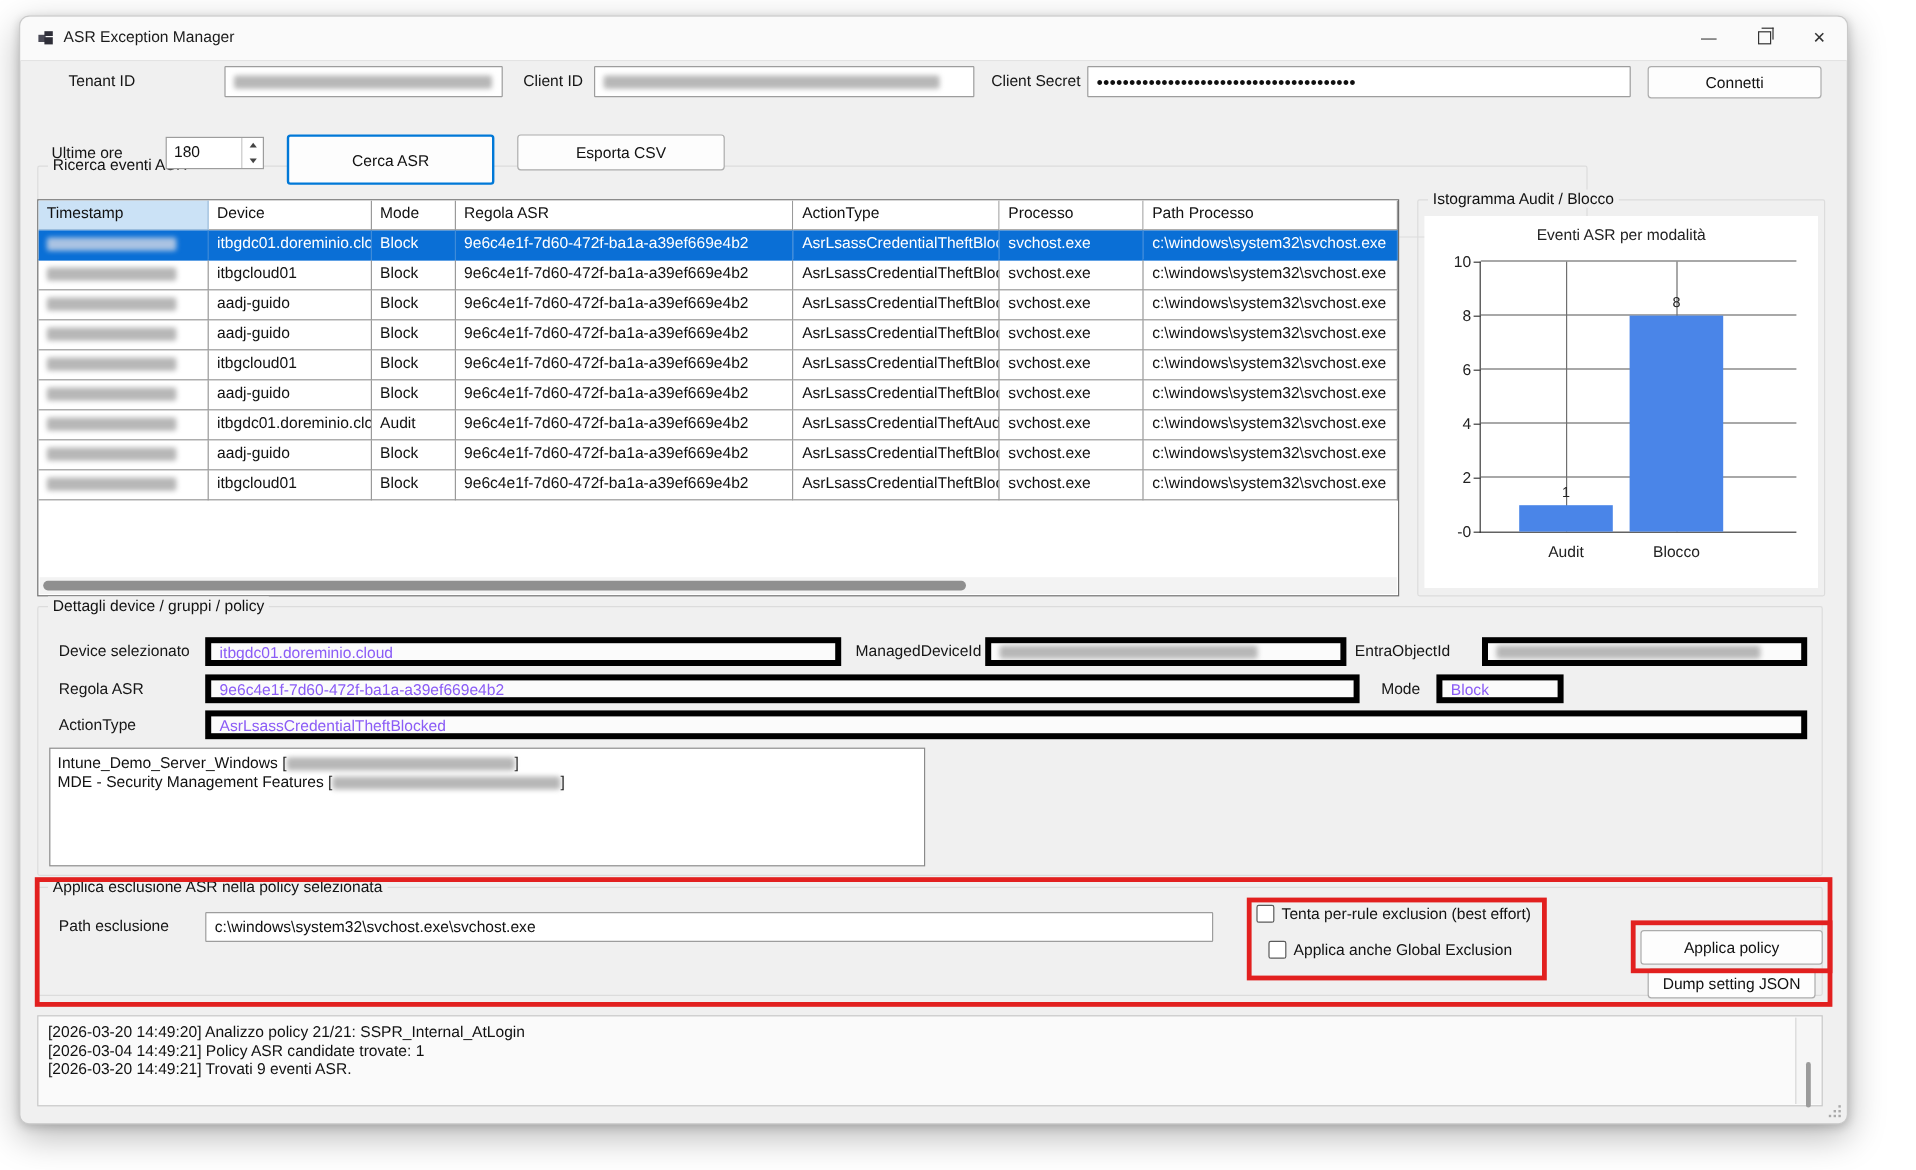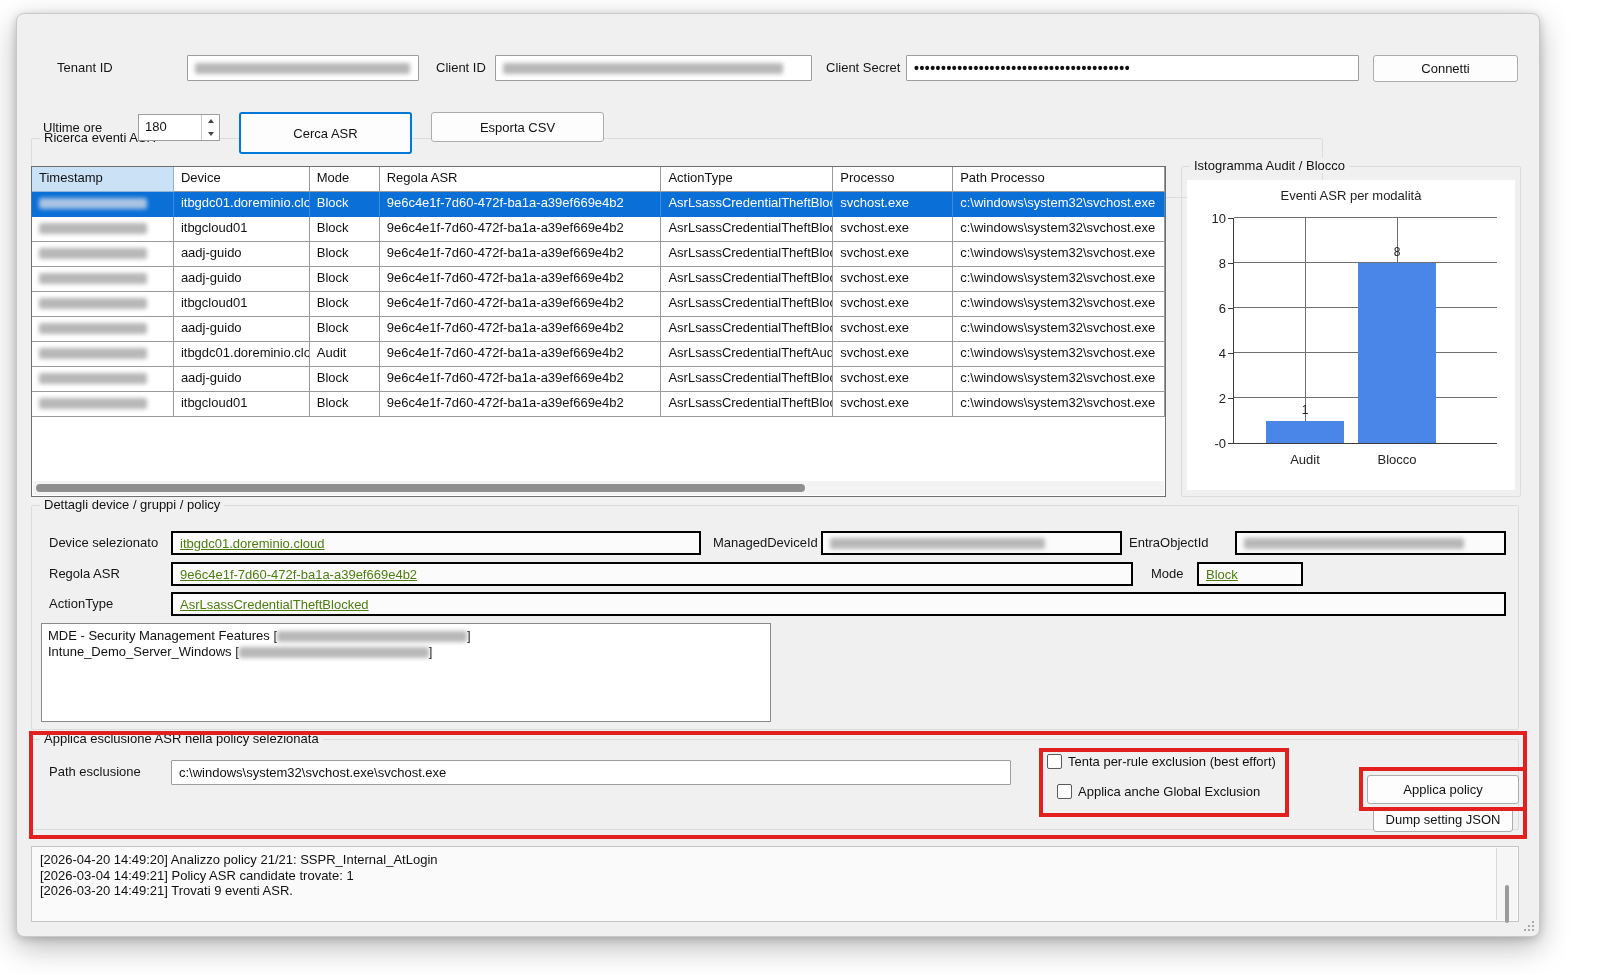--- a/index.html
+++ b/index.html
@@ -16,22 +16,22 @@
   .tb-btn{position:absolute;top:0;width:46px;height:35px;display:flex;align-items:center;justify-content:center;
           color:#333;font-size:13px;cursor:default;}
   .restore-glyph{width:9px;height:9px;border:1.2px solid #333;position:relative;background:#fafafa;}
   .restore-glyph::before{content:"";position:absolute;left:2px;top:-4px;width:9px;height:9px;border:1.2px solid #333;
           border-left:none;border-bottom:none;}
 
   
   .lbl{position:absolute;font-size:13px;color:#151515;white-space:nowrap;line-height:26px;}
   .tbox{position:absolute;background:#ffffff;border:1px solid #9d9d9d;font-size:13px;color:#111;
         display:flex;align-items:center;padding:0 7px;white-space:nowrap;overflow:hidden;box-sizing:border-box;border-radius:1px;}
-  .dbox{position:absolute;background:#fbfbfb;border:2px solid #000000;font-size:13px;color:#4d7c0f;
-        display:flex;align-items:center;padding:0 7px;white-space:nowrap;overflow:hidden;box-sizing:border-box;text-decoration:underline;}
+  .dbox{position:absolute;background:#fbfbfb;border:5px solid #000000;font-size:13px;color:#8b5cf6;
+        display:flex;align-items:center;padding:0 7px;white-space:nowrap;overflow:hidden;box-sizing:border-box;}
   .btn{position:absolute;background:#fdfdfd;border:1px solid #acacac;border-radius:3px;font-size:13px;color:#111;
        display:flex;align-items:center;justify-content:center;box-sizing:border-box;cursor:default;}
   .btn.accent{border:2px solid #0078d7;}
   .group{position:absolute;border:1px solid #dcdcdc;border-radius:2px;box-sizing:border-box;}
   .group-title{position:absolute;top:-9px;left:8px;background:#f0f0f0;padding:0 4px;font-size:13px;color:#111;white-space:nowrap;}
 
   .redact{display:inline-block;height:11px;border-radius:2px;background:#b7b7b7;filter:blur(2px);vertical-align:middle;}
   .redact.light{background:#aac3e2;}
 
   
@@ -83,20 +83,35 @@
 
   .grip{position:absolute;right:5px;bottom:5px;width:12px;height:12px;}
   .grip i{position:absolute;width:2px;height:2px;background:#a9a9a9;}
 </style>
 </head>
 <body>
 
 <div id="stage">
   <div class="window">
 
+    <div class="titlebar">
+      <span class="app-icon">
+        <svg width="16" height="16" viewBox="0 0 16 16">
+          <rect x="1" y="5" width="6" height="6" fill="#4a4a56"></rect>
+          <rect x="6" y="2" width="7" height="4" fill="#2e2e38"></rect>
+          <rect x="6" y="7" width="7" height="6" fill="#2e2e38"></rect>
+        </svg>
+      </span>
+      <span class="title-text">ASR Exception Manager</span>
+      <div class="tb-btn" style="right:92px;">—</div>
+      <div class="tb-btn" style="right:46px;">
+        <span class="restore-glyph"></span>
+      </div>
+      <div class="tb-btn" style="right:0;">✕</div>
+    </div>
 
     <div class="lbl" style="left:40px;top:41px;text-align:right;">Tenant ID</div>
     <div class="tbox" style="left:170px;top:41px;width:232px;height:26px;">
       <span class="redact" style="width:215px;"></span>
     </div>
     <div class="lbl" style="left:419px;top:41px;">Client ID</div>
     <div class="tbox" style="left:478px;top:41px;width:317px;height:26px;">
       <span class="redact" style="width:280px;"></span>
     </div>
     <div class="lbl" style="left:809px;top:41px;">Client Secret</div>
@@ -266,22 +281,22 @@
     <div class="dbox" style="left:1218px;top:517px;width:271px;height:24px;">
       <span class="redact" style="width:220px;"></span>
     </div>
     <div class="lbl" style="left:32px;top:547px;">Regola ASR</div>
     <div class="dbox" style="left:154px;top:548px;width:962px;height:24px;">9e6c4e1f-7d60-472f-ba1a-a39ef669e4b2</div>
     <div class="lbl" style="left:1134px;top:547px;">Mode</div>
     <div class="dbox" style="left:1180px;top:548px;width:106px;height:24px;">Block</div>
     <div class="lbl" style="left:32px;top:577px;">ActionType</div>
     <div class="dbox" style="left:154px;top:578px;width:1335px;height:24px;">AsrLsassCredentialTheftBlocked</div>
     <div class="listbox" style="left:24px;top:609px;width:730px;height:99px;" id="groups-list">
+        <div><span>Intune_Demo_Server_Windows [</span><span class="redact" style="width: 190px;"></span><span>]</span></div>
         <div><span>MDE - Security Management Features [</span><span class="redact" style="width: 190px;"></span><span>]</span></div>
-        <div><span>Intune_Demo_Server_Windows [</span><span class="redact" style="width: 190px;"></span><span>]</span></div>
       </div>
 
     <div class="group" style="left:14px;top:725px;width:1488px;height:91px;">
       <span class="group-title">Applica esclusione ASR nella policy selezionata</span>
     </div>
     <div class="lbl" style="left:32px;top:745px;">Path esclusione</div>
     <div class="tbox" style="left:154px;top:746px;width:840px;height:25px;">c:\windows\system32\svchost.exe\svchost.exe</div>
     <div class="check" style="left:1030px;top:740px;">
       <span class="cbx"></span>
       <span>Tenta per-rule exclusion (best effort)</span>
@@ -294,21 +309,21 @@
     <div class="btn" style="left:1356px;top:793px;width:140px;height:25px;">Dump setting JSON</div>
 
     <div class="ann" style="left:12px;top:717px;width:1498px;height:108px;"></div>
     <div class="ann" style="left:1022px;top:734px;width:250px;height:69px;"></div>
     <div class="ann" style="left:1342px;top:753px;width:168px;height:44px;"></div>
 
     <div class="logbox" style="left:14px;top:832px;width:1488px;height:76px;" id="log-box">
       <div class="vscroll">
         <div class="thumb"></div>
       </div>
-    <div>[2026-04-20 14:49:20] Analizzo policy 21/21: SSPR_Internal_AtLogin</div>
+    <div>[2026-03-20 14:49:20] Analizzo policy 21/21: SSPR_Internal_AtLogin</div>
         <div>[2026-03-04 14:49:21] Policy ASR candidate trovate: 1</div>
         <div>[2026-03-20 14:49:21] Trovati 9 eventi ASR.</div>
       </div>
 
     <div class="grip">
       <i style="right:0;bottom:0;position:absolute;"></i>
         <i style="right:0;bottom:4px;position:absolute;"></i>
       <i style="right:4px;bottom:0;position:absolute;"></i>
         <i style="right:0;bottom:8px;position:absolute;"></i>
       <i style="right:4px;bottom:4px;position:absolute;"></i>

